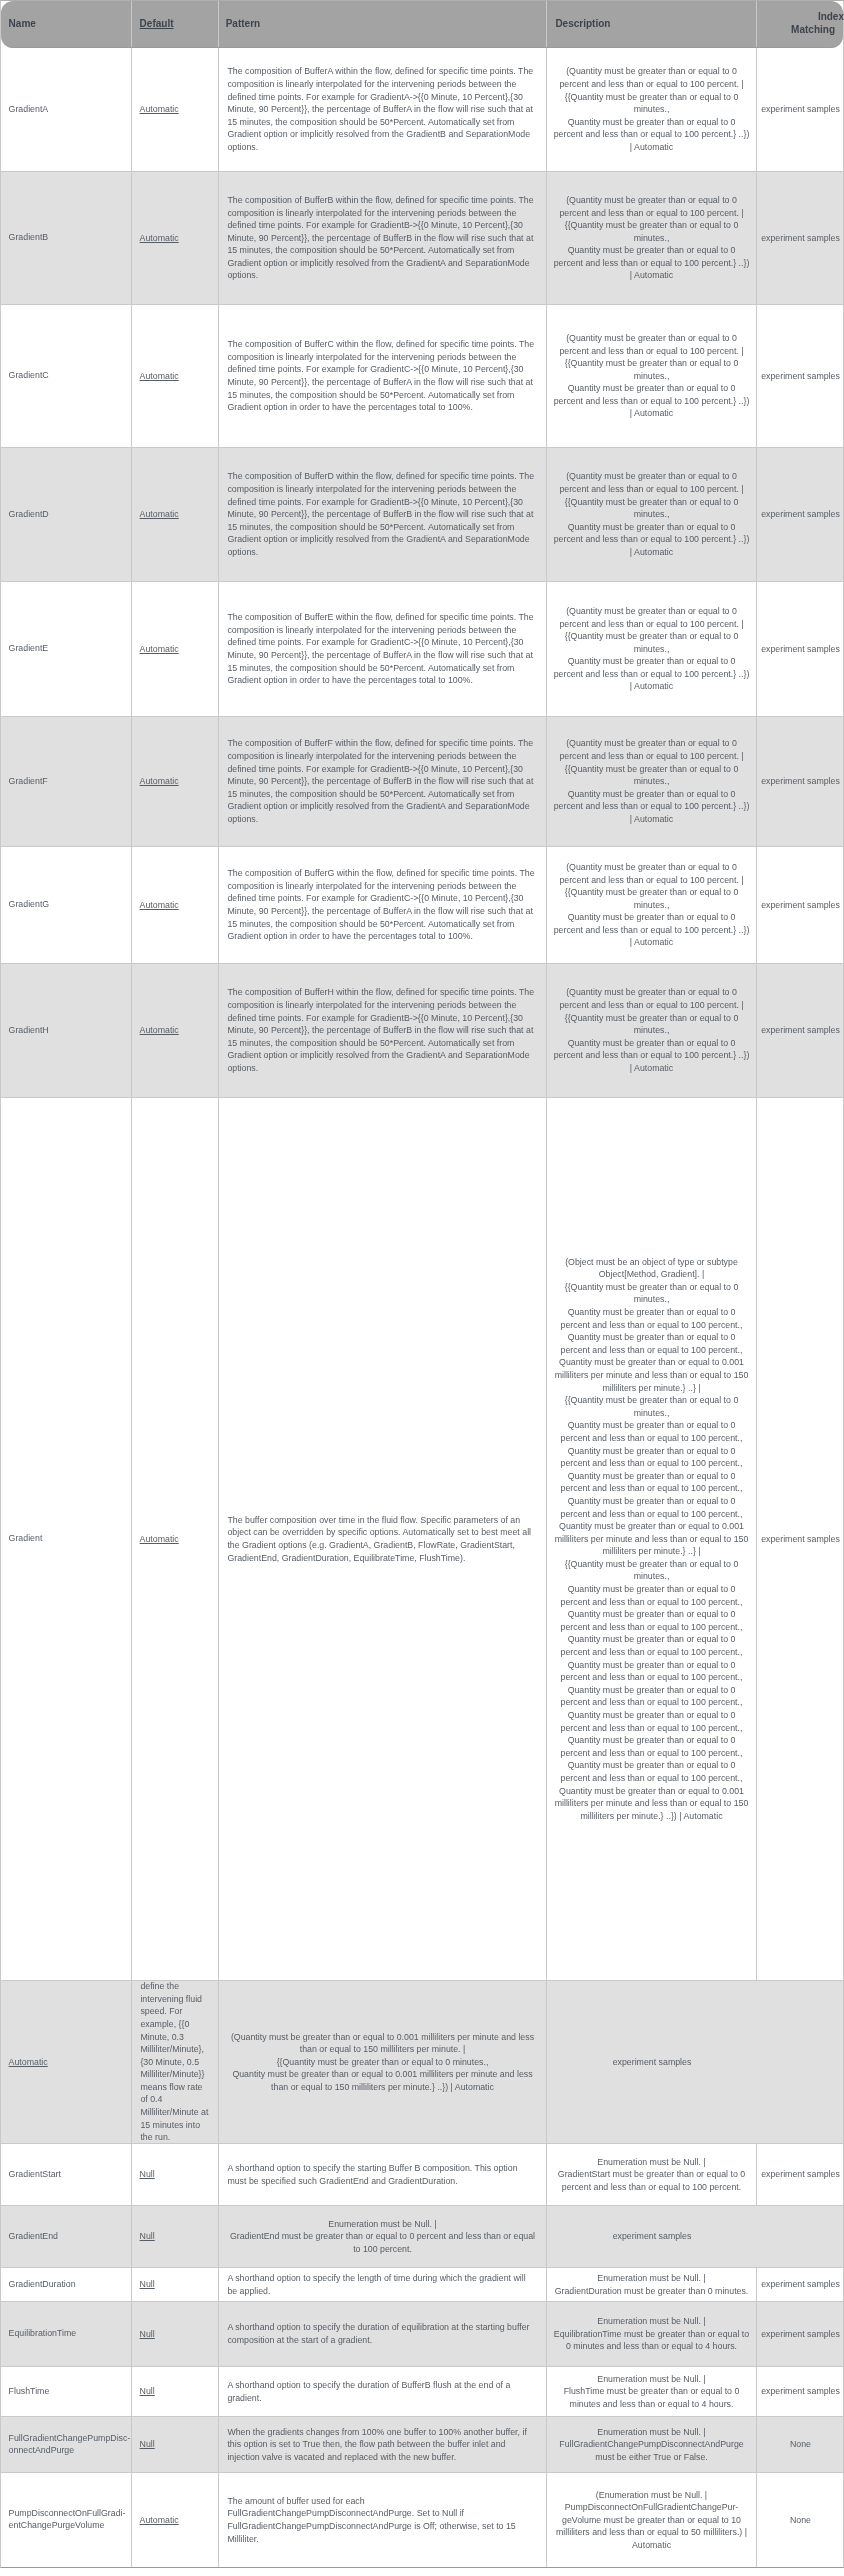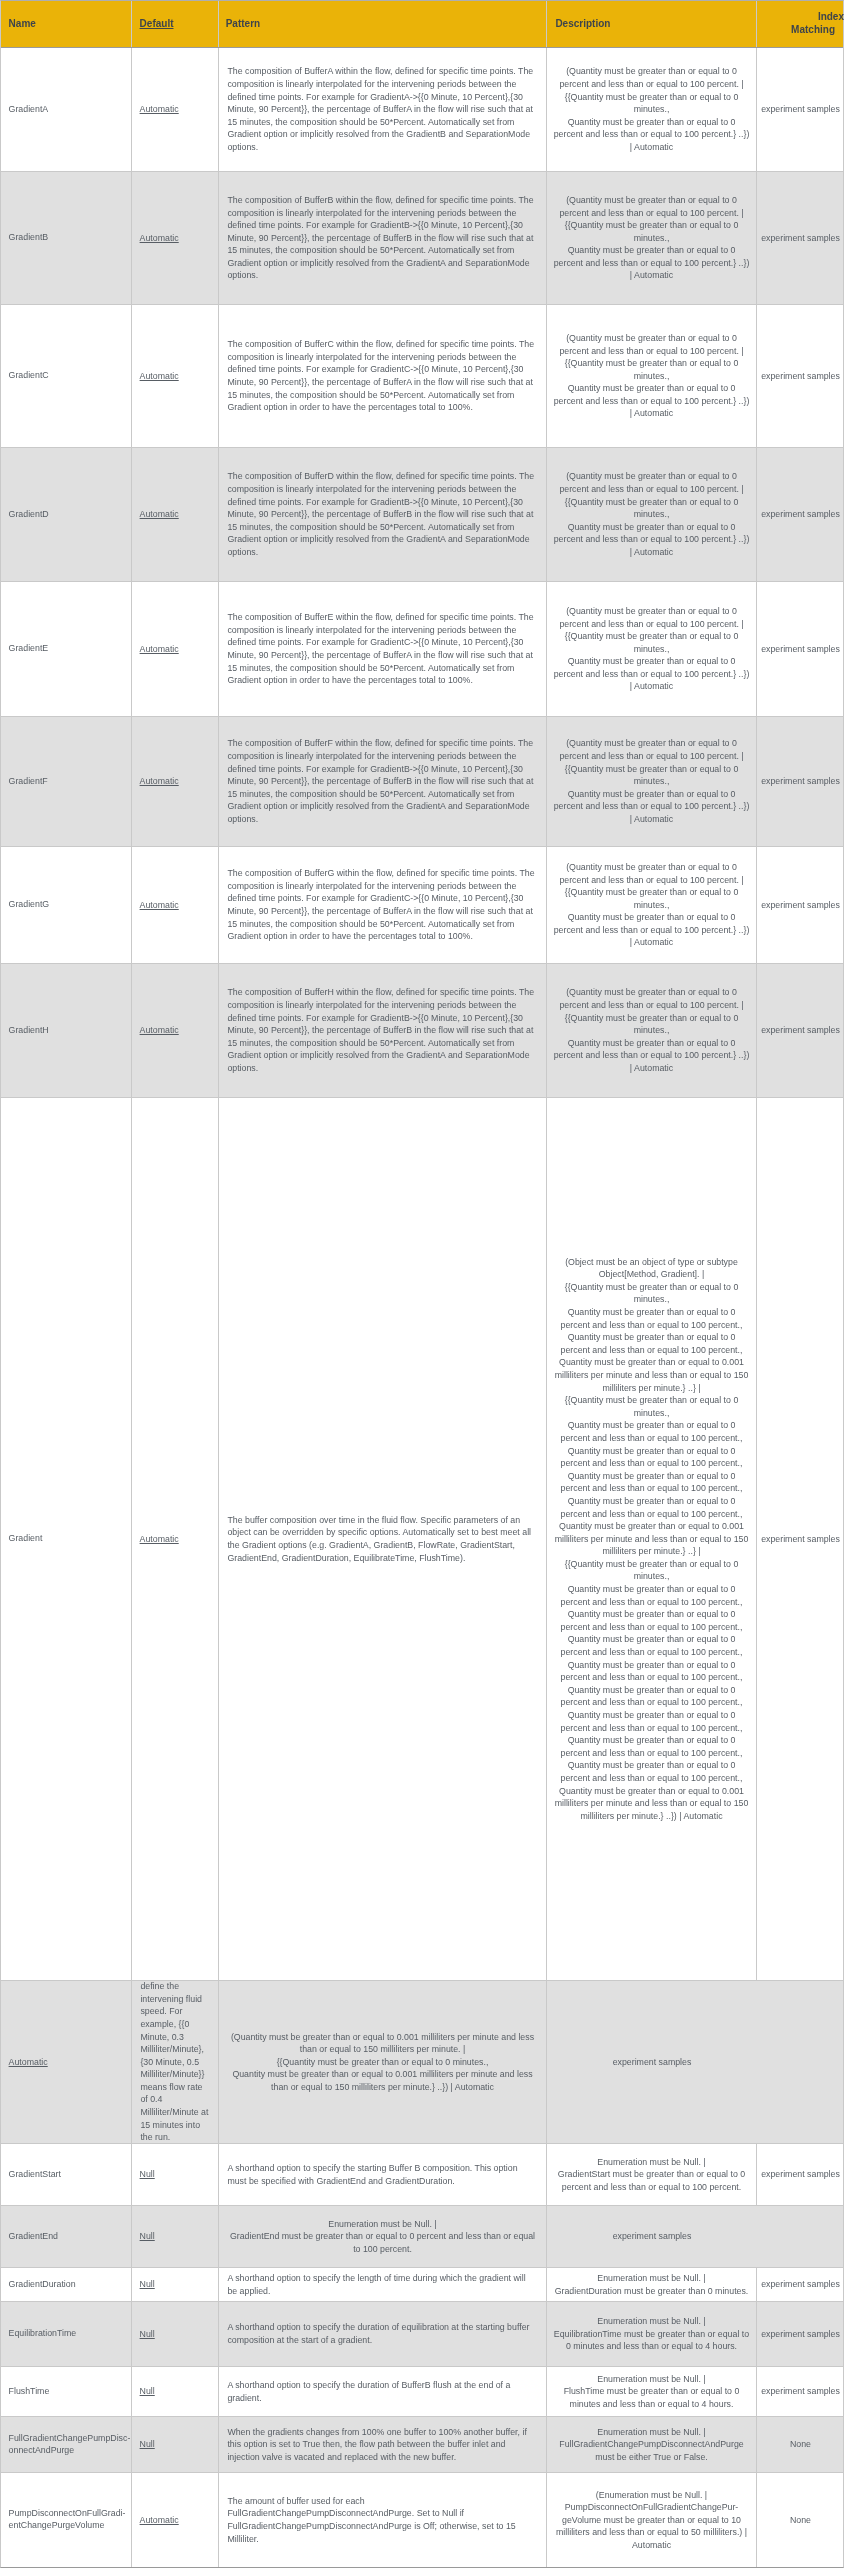--- a/index.html
+++ b/index.html
@@ -17,22 +17,23 @@
     background: #ffffff;
   }
   .row {
     display: grid;
     grid-template-columns: 131px 87px 328px 210px 87px;
     border-bottom: 0.8px solid #c9c9c9;
     background: #ffffff;
   }
   .header-row {
     height: 47px;
-    background: #eab308;
+    background: #a3a3a3;
     border-bottom: 1.7px solid #9a9a9a;
+    border-radius: 12px;
   }
   #rows .row:nth-child(even) { background: #e0e0e0; }
   #rows .row:last-child { border-bottom: none; }
   #rows .row:nth-child(1)  { height: 124px; }
   #rows .row:nth-child(2)  { height: 133px; }
   #rows .row:nth-child(3)  { height: 143px; }
   #rows .row:nth-child(4)  { height: 134px; }
   #rows .row:nth-child(5)  { height: 135px; }
   #rows .row:nth-child(6)  { height: 130px; }
   #rows .row:nth-child(7)  { height: 117px; }
@@ -307,21 +308,21 @@
     </div>
   </div>
       <div class="row">
     <div class="cell c-name">
       <div>GradientStart</div>
     </div>
     <div class="cell c-def">
       <div>Null</div>
     </div>
     <div class="cell c-desc">
-      <div>A shorthand option to specify the starting Buffer B composition. This option must be specified with GradientEnd and GradientDuration.</div>
+      <div>A shorthand option to specify the starting Buffer B composition. This option must be specified such GradientEnd and GradientDuration.</div>
     </div>
     <div class="cell c-pat">
       <div>Enumeration must be Null. |
 GradientStart must be greater than or equal to 0 percent and less than or equal to 100 percent.</div>
     </div>
     <div class="cell c-idx">
       <div>experiment samples</div>
     </div>
   </div>
       <div class="row">

